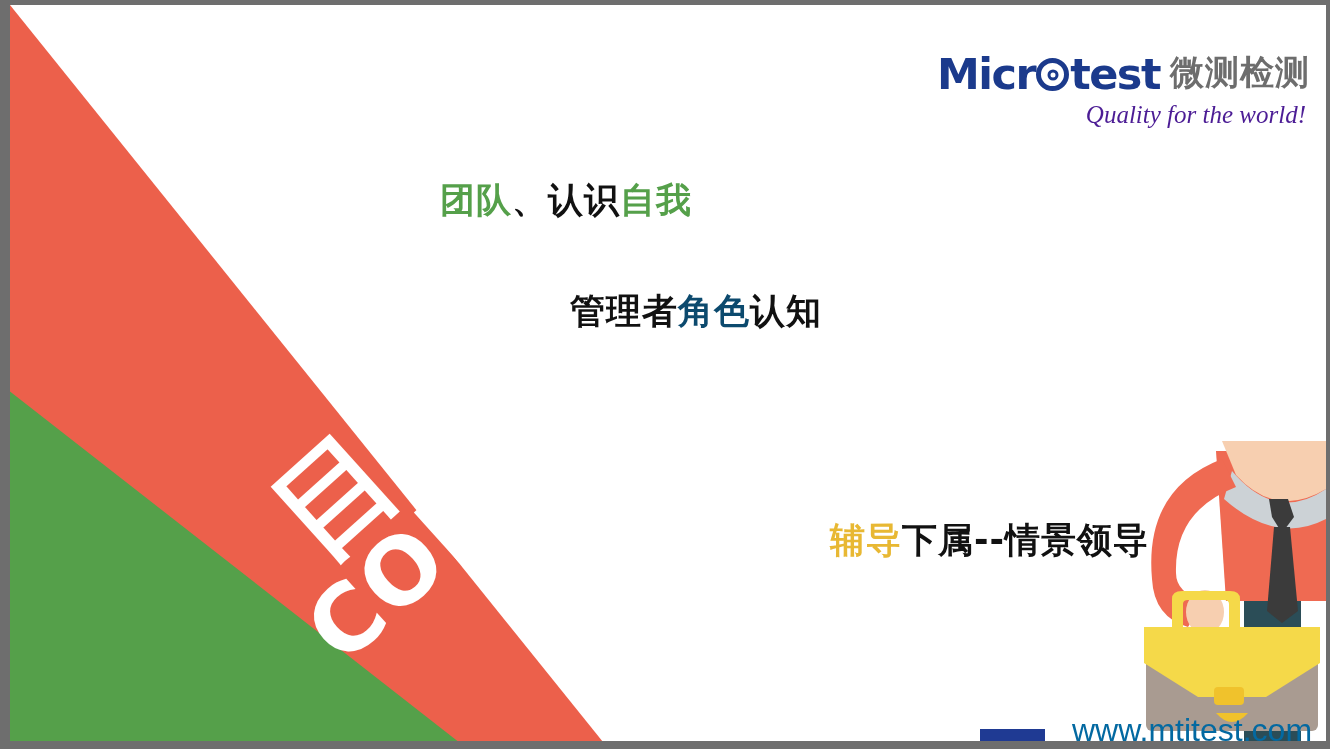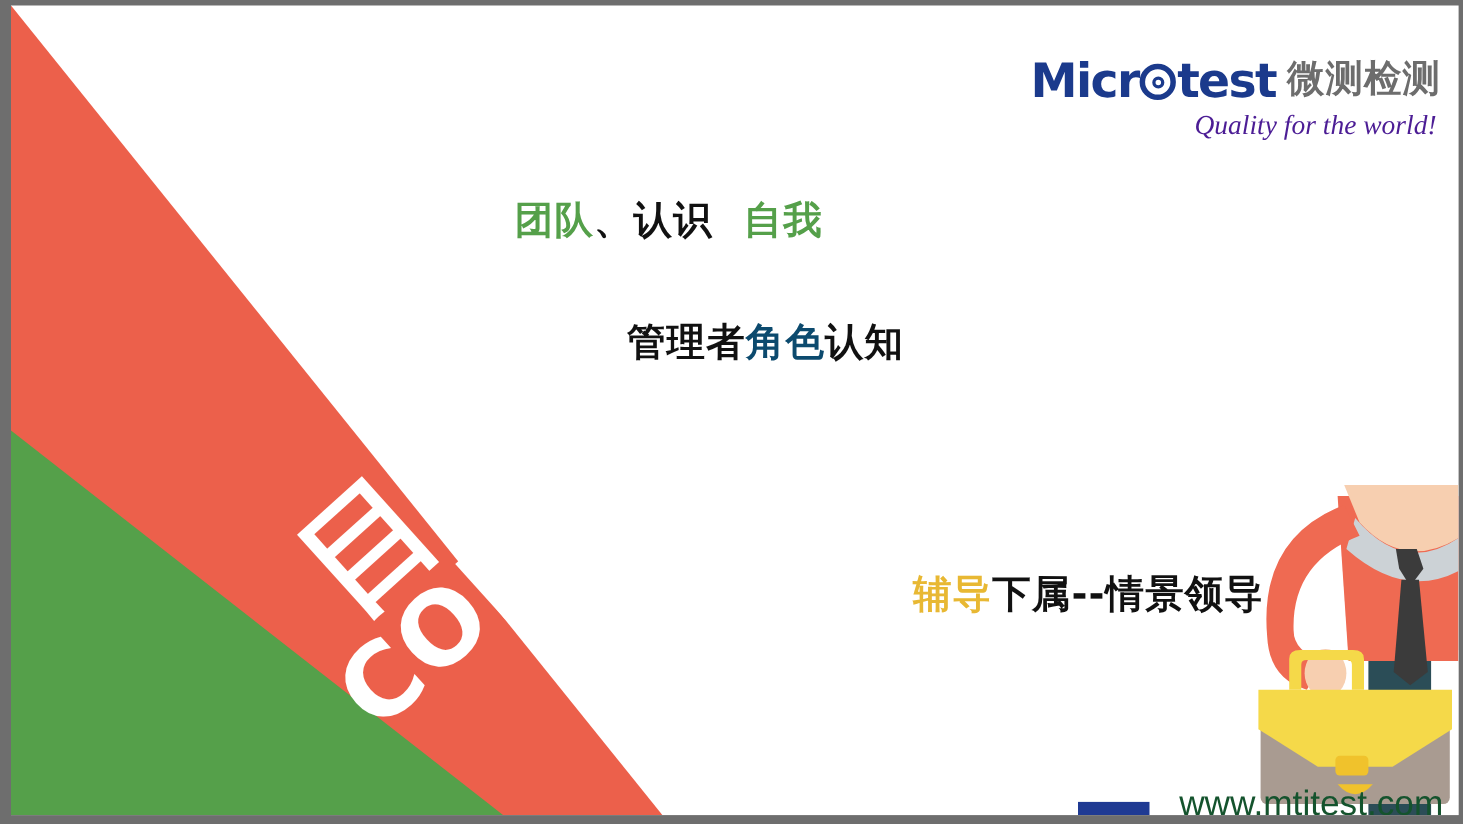--- a/index.html
+++ b/index.html
@@ -156,42 +156,42 @@
     font-size: 35px;
     letter-spacing: 1px;
     white-space: nowrap;
     color: #111111;
   }
   .l1 { left: 430px; top: 172px; }
   .l2 { left: 560px; top: 283px; }
   .l3 { left: 700px; top: 397px; }
   .l4 { left: 820px; top: 512px; }
 
-  .hl-green  { color: #55a04a; margin-left: 28px; }
+  .hl-green  { color: #55a04a; }
   .hl-salmon { color: #0c4a6e; }
   .hl-gold   { color: #e8b833; }
 
   
   .person {
     position: absolute;
     right: 0;
     bottom: 0;
     width: 300px;
     height: 300px;
     pointer-events: none;
   }
 
   
   .site-url {
     position: absolute;
     left: 1062px;
     top: 707px;
     font-family: "Liberation Sans", "DejaVu Sans", sans-serif;
     font-size: 32px;
-    color: #14532d;
+    color: #0369a1;
     letter-spacing: 0px;
     white-space: nowrap;
   }
 </style>
 </head>
 <body>
 
 <div id="slide">
   <div class="canvas">
 

